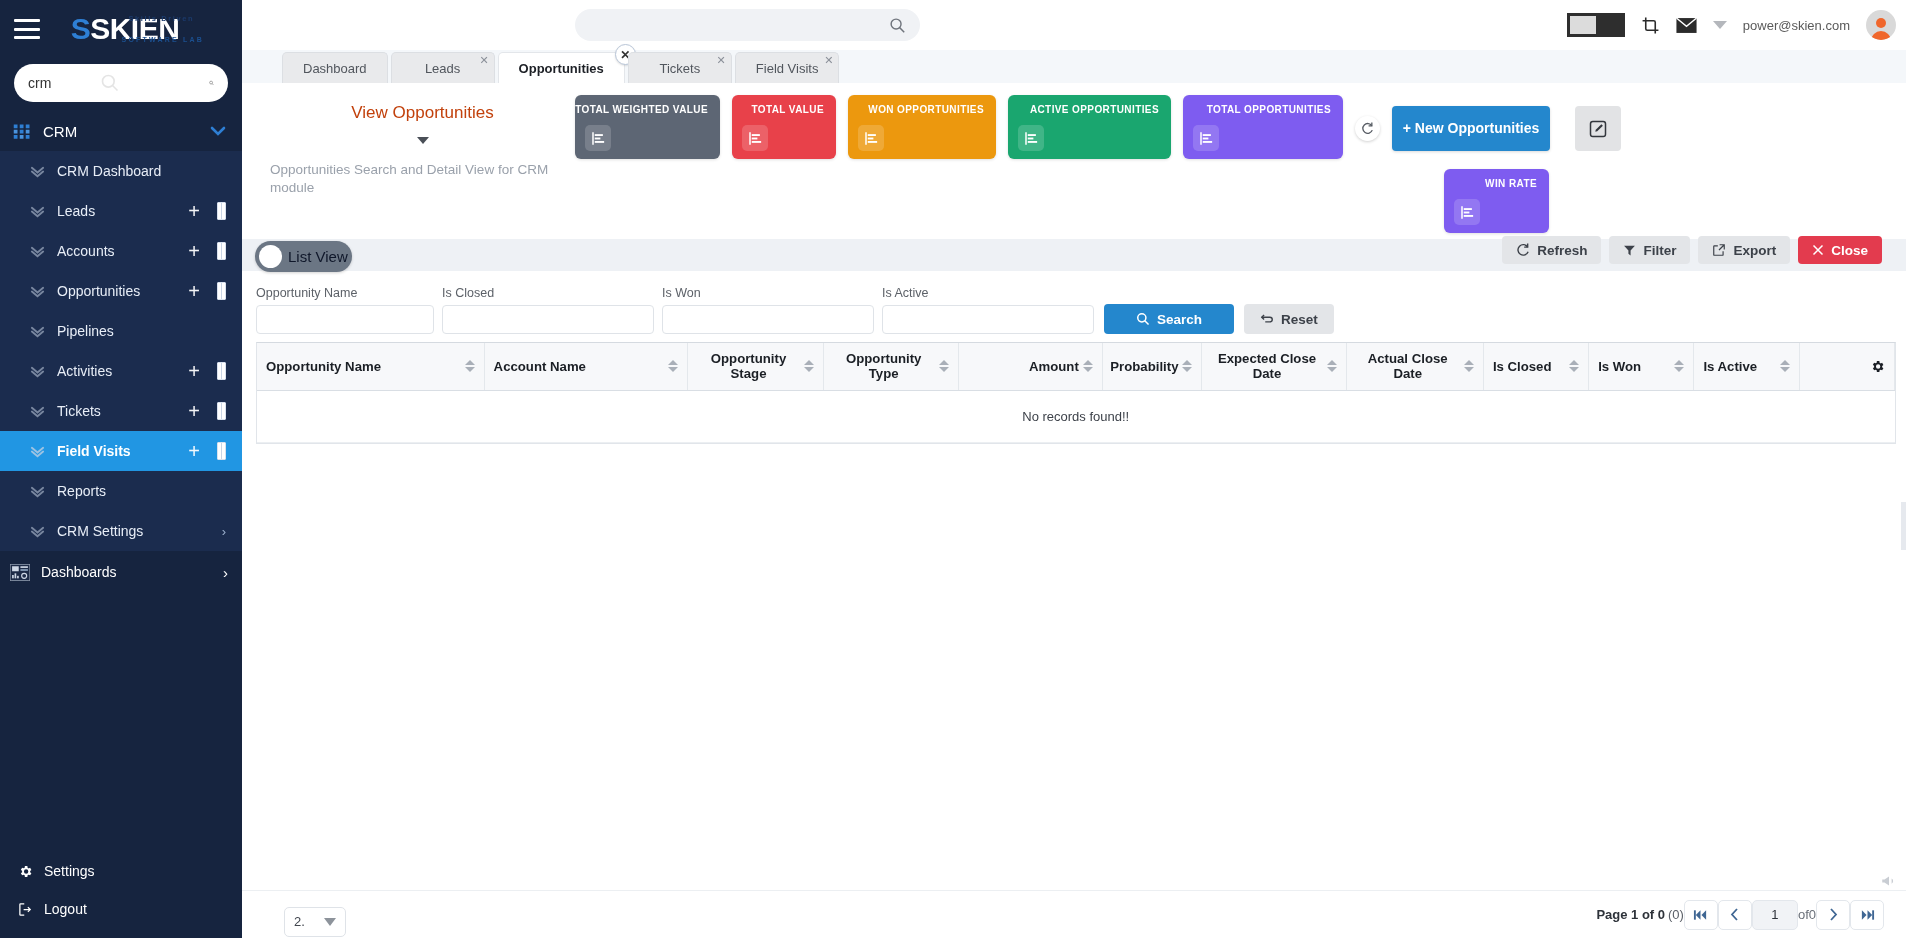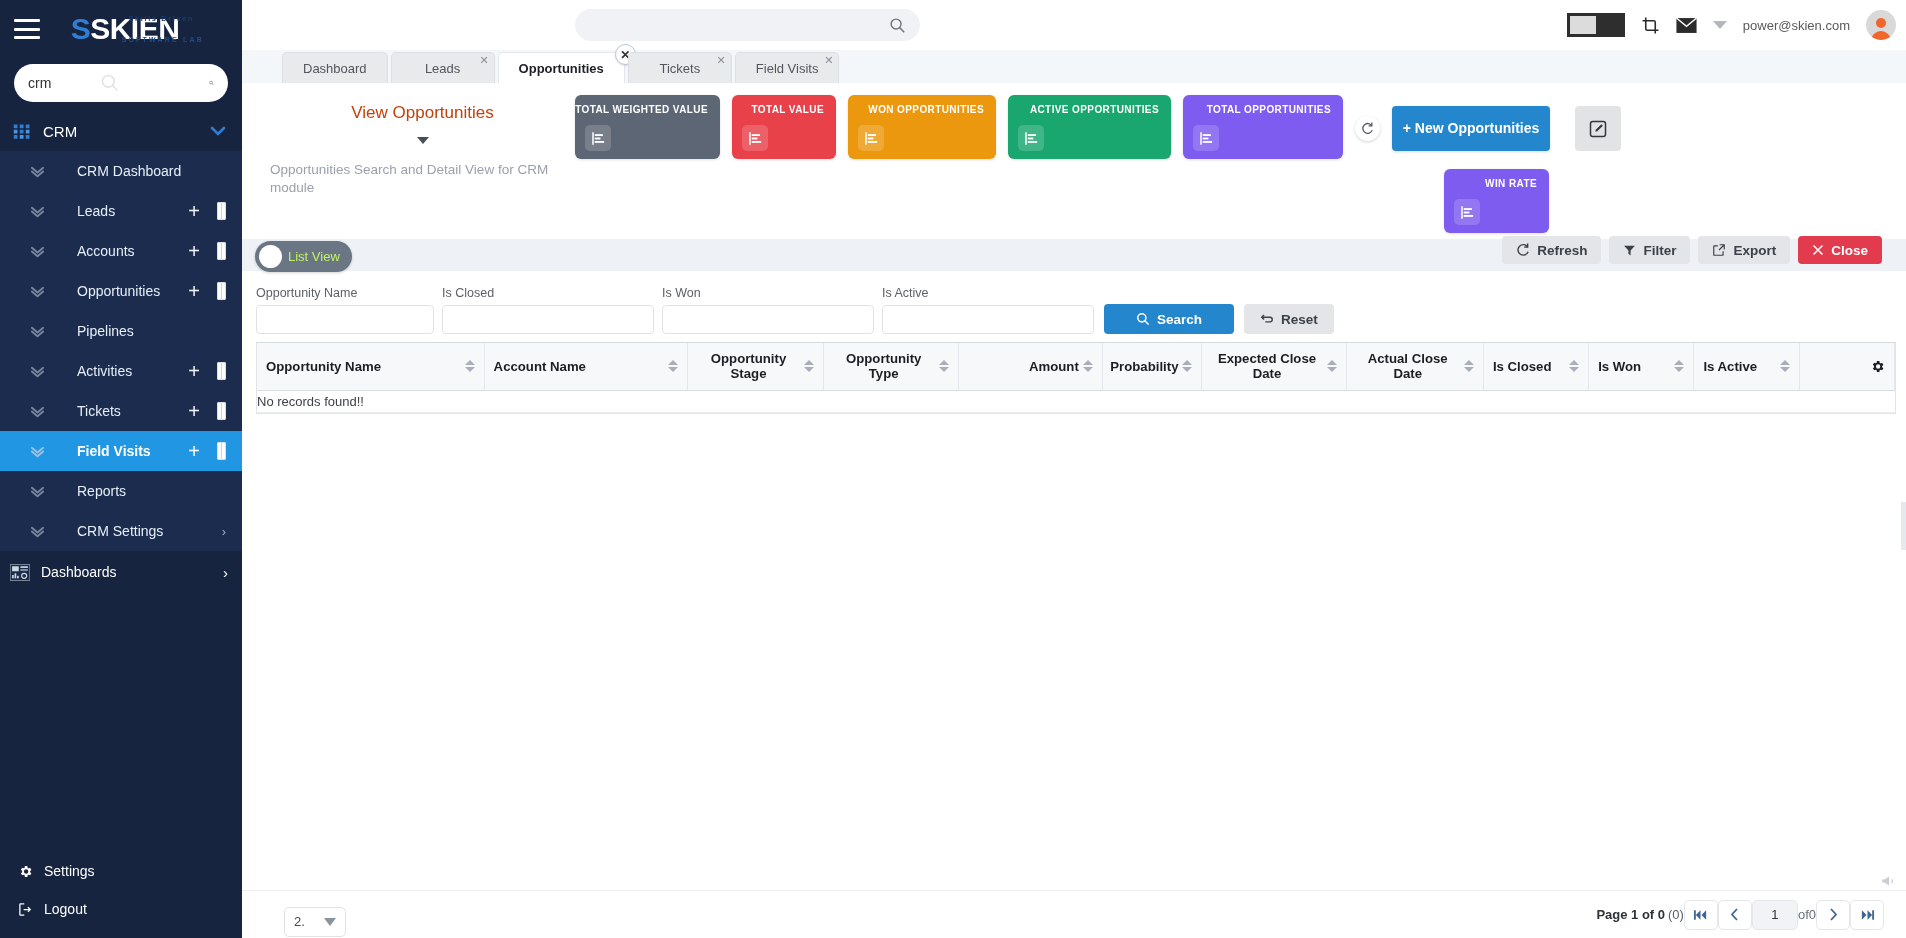--- a/index.html
+++ b/index.html
@@ -43,21 +43,21 @@
     background:#16243f; color:#fff; cursor:pointer;
   }
   .sb-group-head .gname { font-size:15px; margin-left:11px; flex:1; }
   .crm-ico { width:20px; height:18px; display:block; }
 
   .sb-item {
     height: 40px; display:flex; align-items:center; padding:0 16px 0 30px;
     color:#e8eef7; font-size:14px; background:#1b2c4e; cursor:pointer; position:relative;
   }
   .sb-item .chev { width:15px; height:15px; flex:0 0 15px; opacity:.55; margin-right:12px; }
-  .sb-item .label { flex:1; white-space:nowrap;margin-left:20px; }
+  .sb-item .label { flex:1; white-space:nowrap; }
   .sb-item.active { background:#2196e3; font-weight:bold; color:#fff; }
   .sb-item.active .chev { opacity:.75; }
   .sb-plus { font-size:20px; font-weight:300; color:#fff; margin-left:8px; line-height:1; opacity:.95; }
   .sb-book { width:9px; height:18px; margin-left:17px; background:
      linear-gradient(to right,#fff 0 3px, #c9d4e4 3px 4px, #fff 4px 9px);
      border:1px solid #d8e1ee; border-radius:1px; }
   .sb-arrow { font-size:13px; color:#9bb0cd; margin-left:auto; }
 
   .sb-dash {
     height: 42px; display:flex; align-items:center; padding:0 14px 0 10px;
@@ -132,21 +132,21 @@
     display:flex;align-items:center;justify-content:center;cursor:pointer;
   }
 
   
   .band { height:32px; background:#eef1f5; margin-top:6px; position:relative; }
   .listview-pill {
     position:absolute; left:13px; top:2px; width:97px;height:31px;border-radius:16px;background:#6b7684;
     display:flex;align-items:center;box-shadow:0 1px 3px rgba(0,0,0,.18); cursor:pointer;
   }
   .lv-knob{width:23px;height:23px;border-radius:50%;background:#fff;margin-left:4px;}
-  .lv-text{color:#bef264;font-size:13px;margin-left:6px;}
+  .lv-text{color:#0f172a;font-size:15px;margin-left:6px;}
   .toolbar { position:absolute; right:24px; top:-3px; display:flex; gap:8px; }
   .tbtn {
     height:28px; border-radius:4px; background:#e3e5e8; border:none; display:flex; align-items:center; gap:7px;
     padding:0 14px; font-size:13.5px; font-weight:bold; color:#3c4149; cursor:pointer;
     font-family:"Liberation Sans",sans-serif;
   }
   .tbtn.close { background:#e33b4e; color:#fff; }
 
   
   .filters { display:flex; align-items:flex-end; padding:6px 0 8px 14px; gap:0; }
@@ -175,21 +175,21 @@
   th {
     background:#f7f8fa; border-right:1px solid #e4e8ec; border-bottom:1px solid #d9dee4;
     height:47px; font-size:13.2px; color:#1b1f25; font-weight:bold; padding:0 9px; vertical-align:middle;
   }
   th .thin { display:flex; align-items:center; justify-content:space-between; gap:4px; }
   th.rt .thin { justify-content:flex-end; }
   .sortico { flex:0 0 9px; display:flex; flex-direction:column; gap:2px; }
   .sortico i { display:block; width:0;height:0;border-left:5px solid transparent;border-right:5px solid transparent; }
   .sortico i.up { border-bottom:5px solid #a9afb8; }
   .sortico i.dn { border-top:5px solid #a9afb8; }
-  td.empty { font-size:13px; color:#3d424a; height:22px; border-bottom:1px solid #eceff2; }
+  td.empty { text-align:center; font-size:13px; color:#3d424a; height:52px; border-bottom:1px solid #eceff2; }
 
   
   .footer {
     position:absolute; left:0; right:0; bottom:0; height:48px; background:#fff; border-top:1px solid #eceff2;
     display:flex; align-items:center; padding:0 22px 0 42px;
   }
   .pagesize {
     width:62px;height:30px;border:1px solid #dfe3e8;border-radius:5px;display:flex;align-items:center;
     justify-content:space-between;padding:0 9px; font-size:13px;color:#42474f; cursor:pointer; margin-top:14px;
   }

